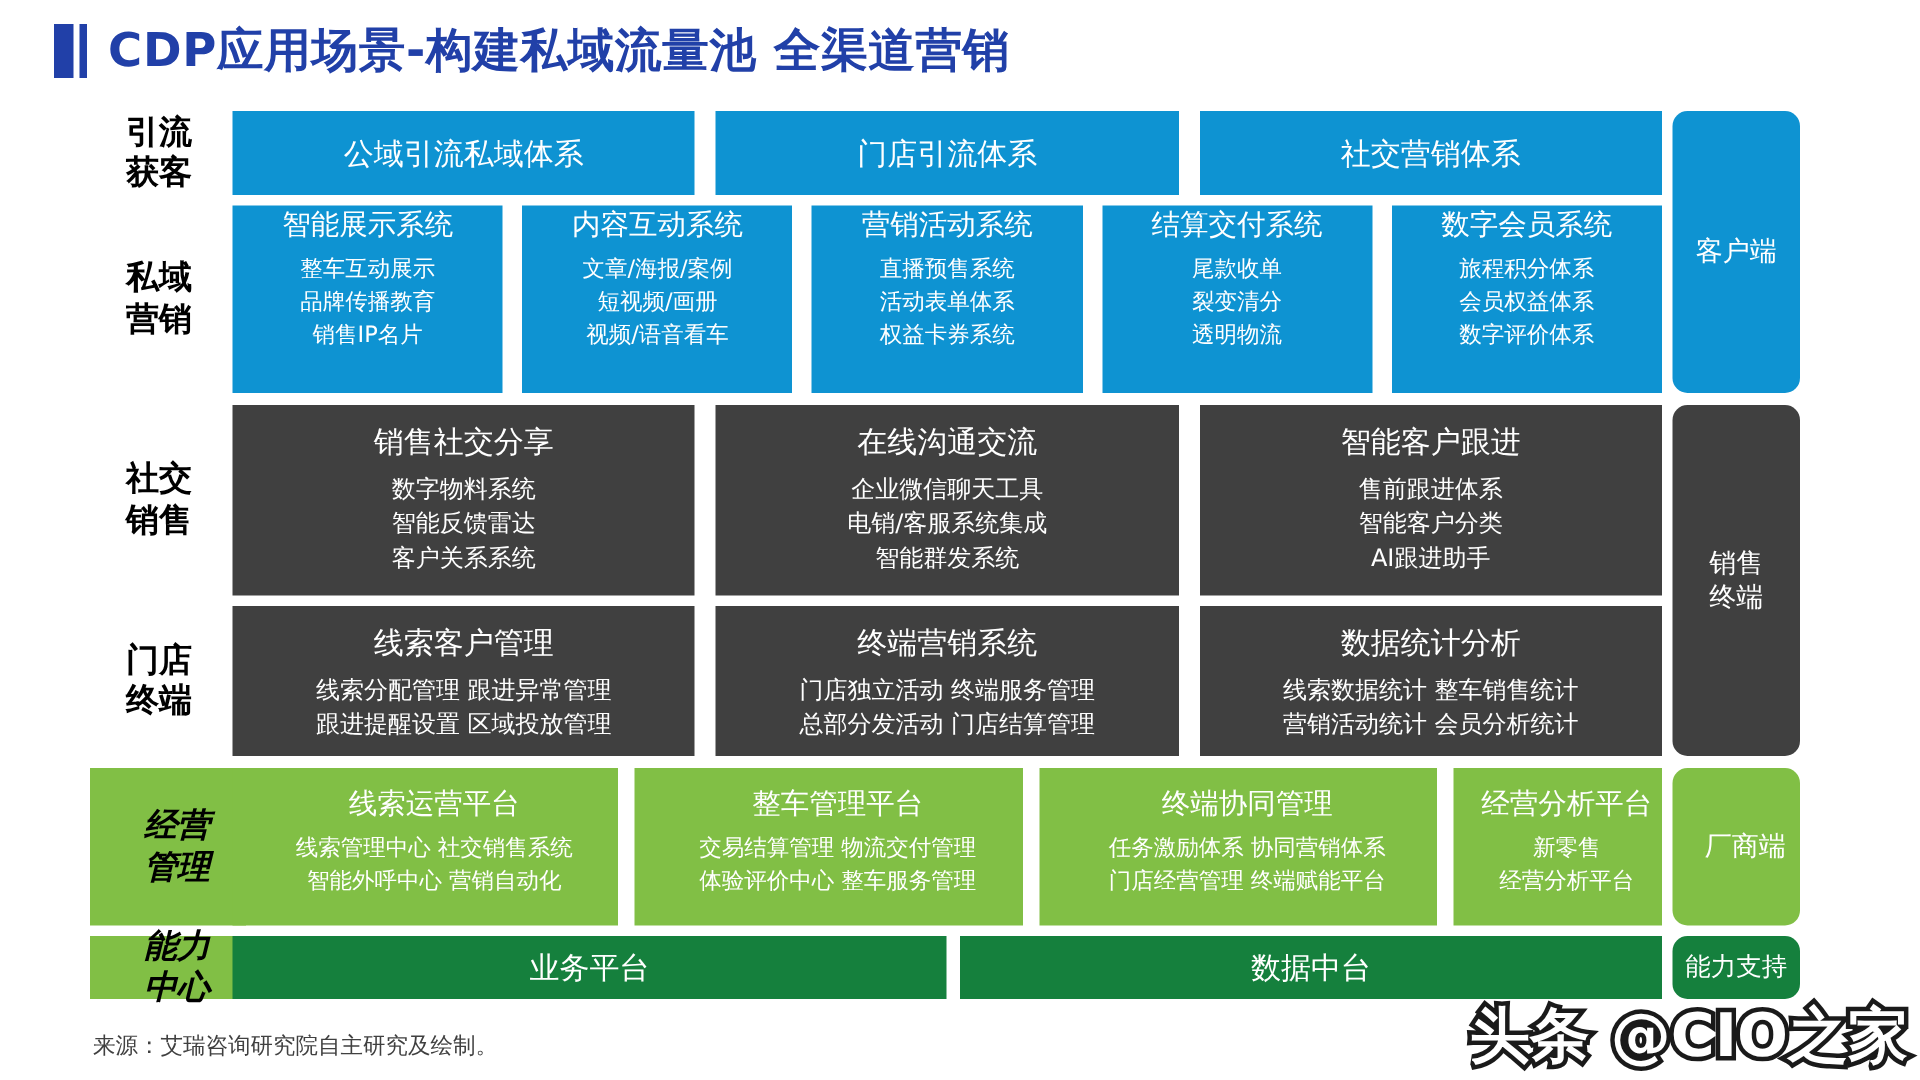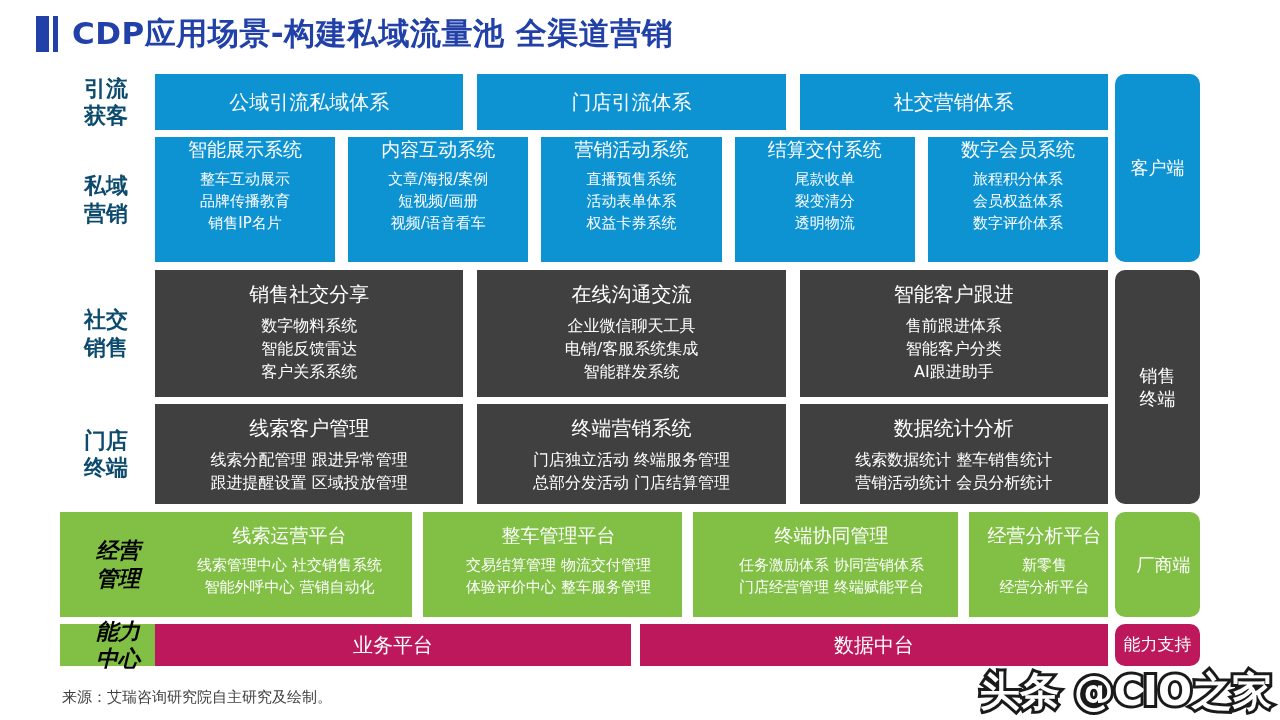--- a/index.html
+++ b/index.html
@@ -25,59 +25,59 @@
     font-size:31px;font-weight:bold;color:#2140a8;
     letter-spacing:0.5px;white-space:nowrap;
   }
   
   .side-label{
     position:absolute;left:60px;width:92px;
     display:flex;align-items:center;justify-content:center;
     font-size:22px;font-weight:bold;line-height:1.25;
     text-align:center;white-space:pre-line;
   }
-  .side-label.blue{color:#0c4a6e;}
+  .side-label.blue{color:#000000;}
   .side-label.green{color:#000000;font-style:italic;}
   .row{
     position:absolute;left:155px;width:953px;
     display:flex;
   }
   .row.gap14{gap:14px;}
   .row.gap13{gap:13px;}
   .row.between{justify-content:space-between;}
   .box{
     color:#ffffff;text-align:center;
     display:flex;flex-direction:column;align-items:center;
     box-sizing:border-box;
   }
   .box.grow{flex:1;}
   .box.center{justify-content:center;}
   .deep{background:#0e93d2;}
   .light{background:#404040;}
   .green{background:#81bf45;padding-left:12px;}
-  .lgreen{background:#be185d;}
+  .lgreen{background:#15803d;}
   .box-title{font-weight:normal;}
   .t20{font-size:20px;}
   .t19{font-size:19px;}
   .box-body{
     white-space:pre-line;line-height:1.45;margin-top:6px;
   }
   .b16{font-size:16px;}
   .b15{font-size:15px;}
   .pt8{padding-top:0;}
   .pt11{padding-top:11px;}
   .right-box{
     position:absolute;left:1115px;width:85px;
     color:#ffffff;font-size:18px;
     display:flex;align-items:center;justify-content:center;
     text-align:center;white-space:pre-line;line-height:1.3;
     box-sizing:border-box;
     border-radius:10px;
   }
-  .right-box.small{font-size:17px;font-family:Liberation Serif, serif;}
+  .right-box.small{font-size:17px;}
   
   .footer-source{
     position:absolute;left:62px;top:688px;
     font-size:15px;color:#404040;
   }
   .watermark{
     position:absolute;right:8px;top:666px;height:50px;
     font-size:40px;font-weight:bold;line-height:50px;
     white-space:nowrap;
   }

